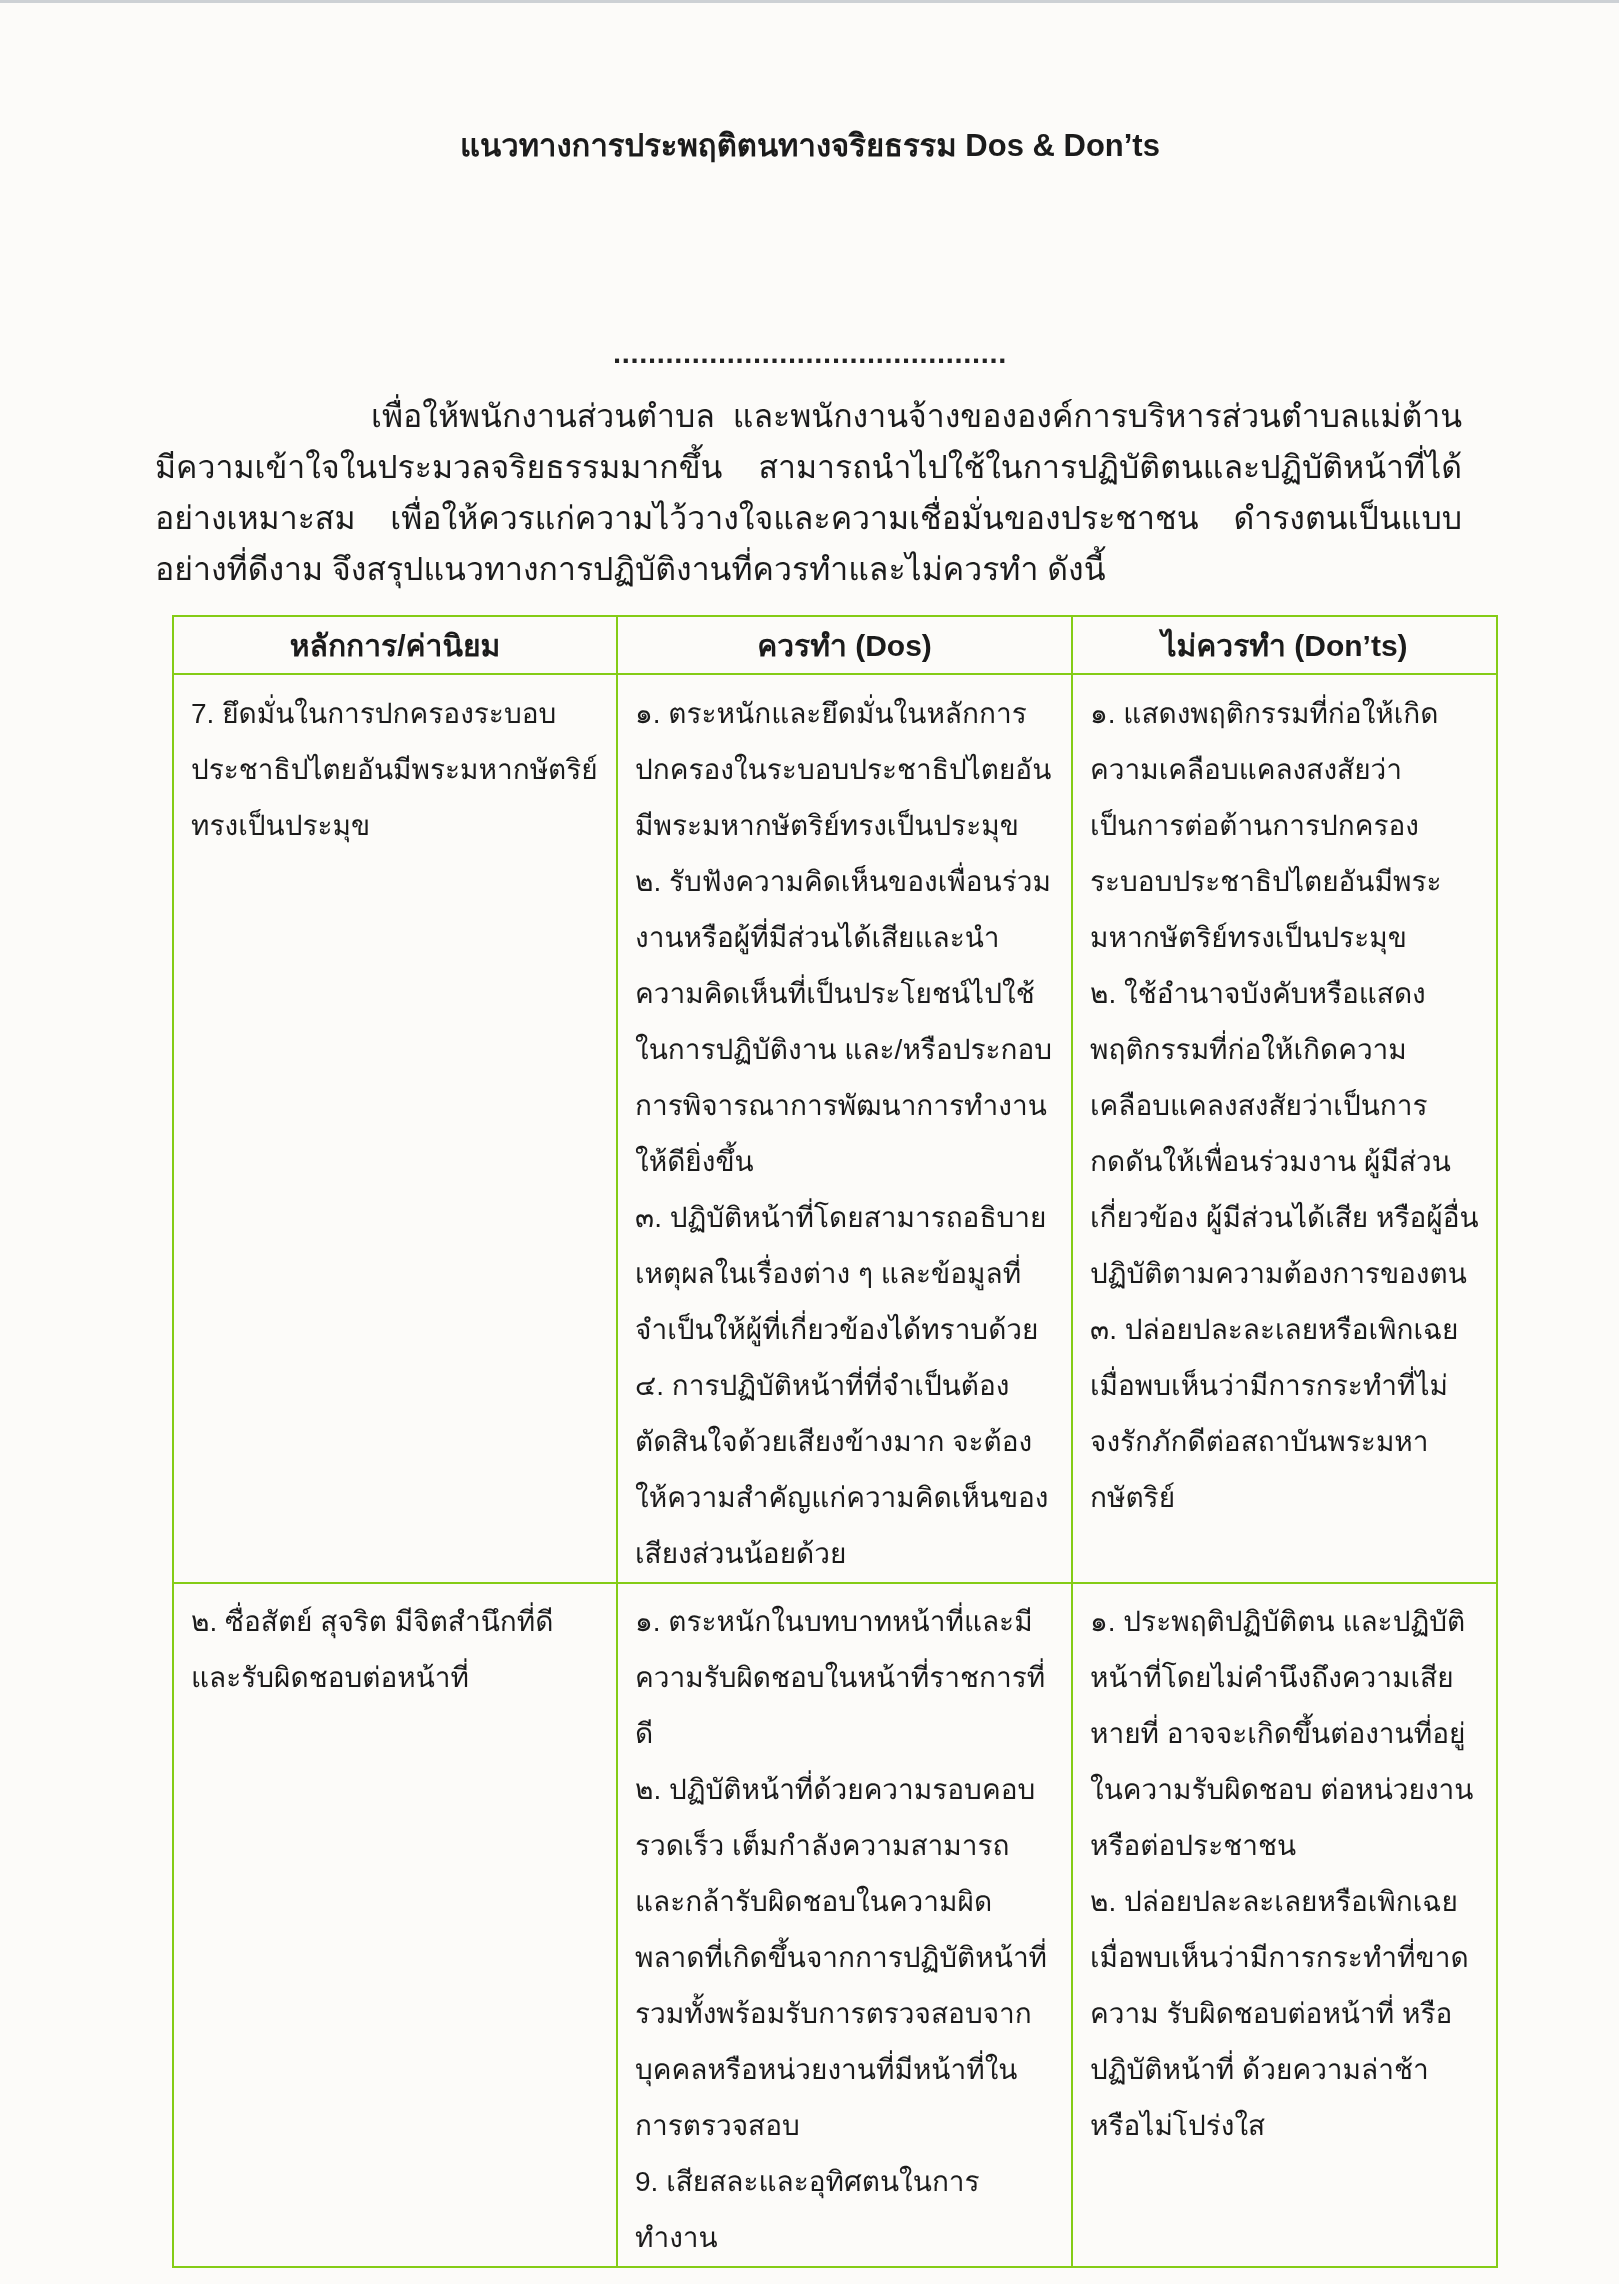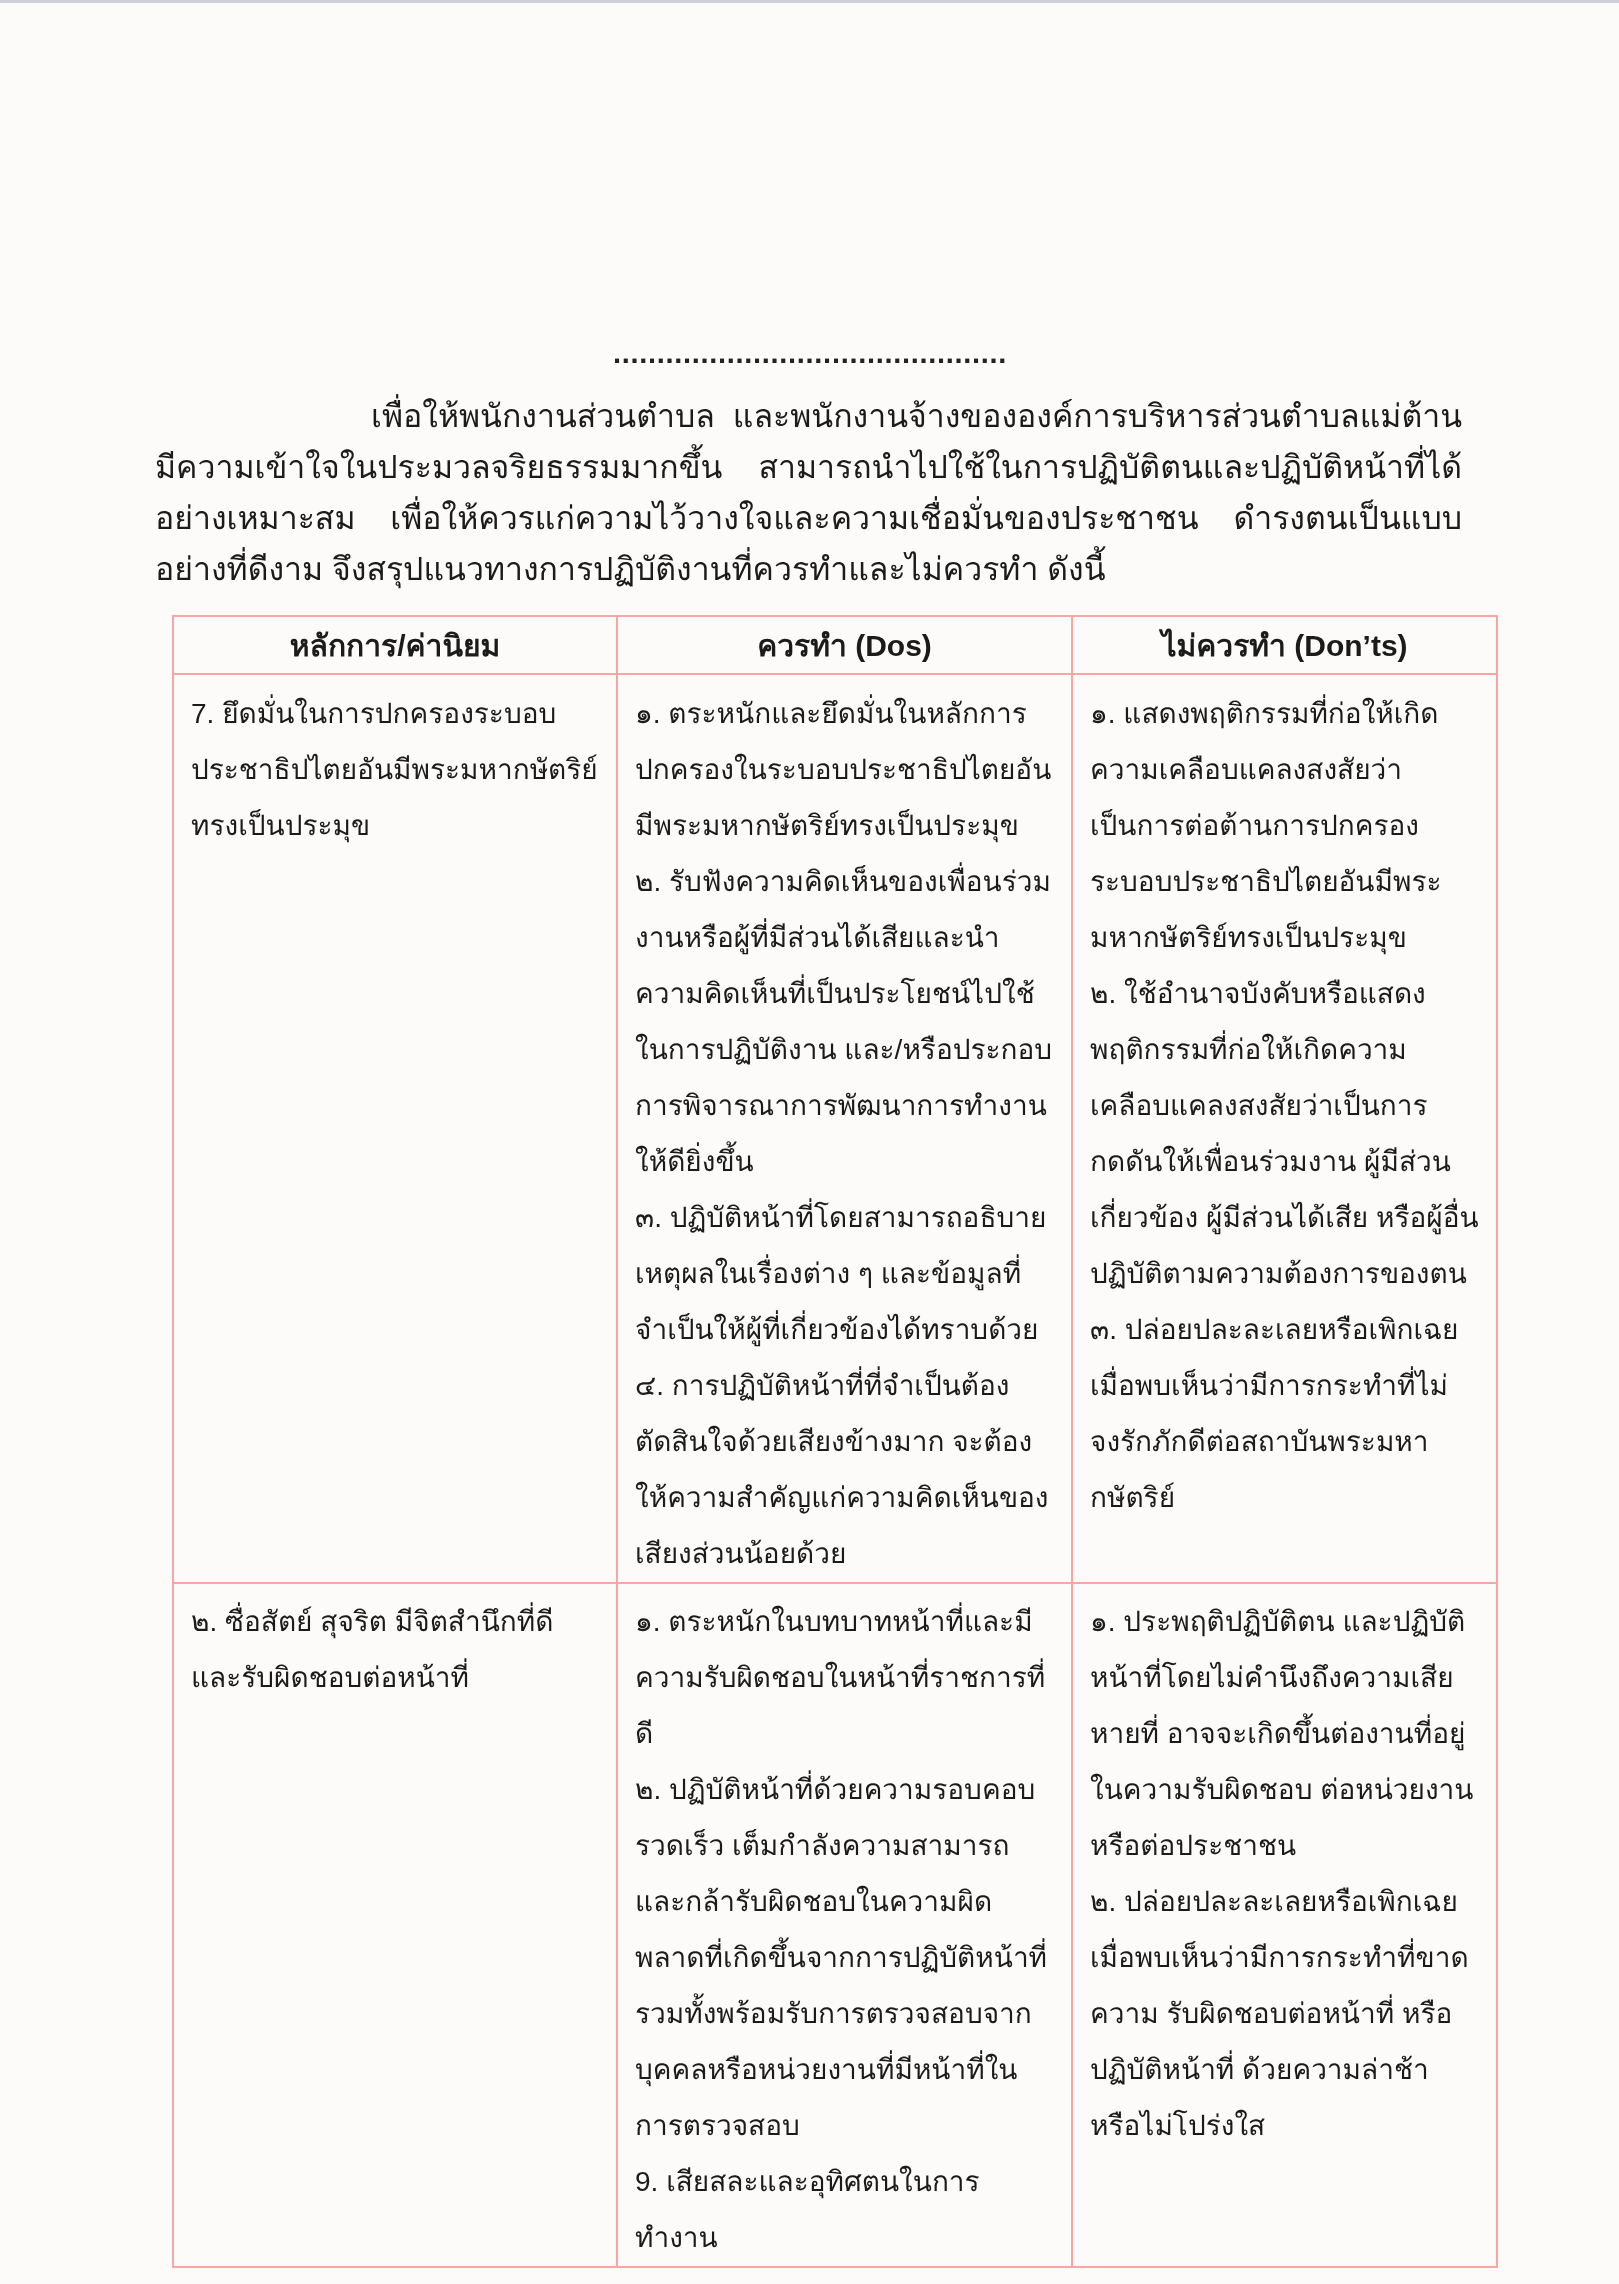--- a/index.html
+++ b/index.html
@@ -61,21 +61,21 @@
   }
   table.doc-table {
     position: absolute;
     top: 615px;
     left: 172px;
     width: 1324px;
     border-collapse: collapse;
     table-layout: fixed;
   }
   .doc-table th, .doc-table td {
-    border: 2px solid #fca5a5;
+    border: 2px solid #84cc16;
     font-family: "Liberation Sans", sans-serif;
   }
   .doc-table thead th {
     height: 56px;
     font-size: 30px;
     font-weight: 700;
     text-align: center;
     vertical-align: middle;
     padding: 0;
   }
@@ -90,20 +90,21 @@
   .cell-item { margin: 0; }
 </style>
 </head>
 <body>
 
 <div class="page">
 
   <div class="scan-edge"></div>
 
   <div class="title-block">
+    <div class="title-line">แนวทางการประพฤติตนทางจริยธรรม Dos &amp; Don’ts</div>
   </div>
 
   <div class="dots">.............................................</div>
 
   <p class="intro">เพื่อให้พนักงานส่วนตำบล และพนักงานจ้างขององค์การบริหารส่วนตำบลแม่ต้านมีความเข้าใจในประมวลจริยธรรมมากขึ้น สามารถนำไปใช้ในการปฏิบัติตนและปฏิบัติหน้าที่ได้อย่างเหมาะสม เพื่อให้ควรแก่ความไว้วางใจและความเชื่อมั่นของประชาชน ดำรงตนเป็นแบบอย่างที่ดีงาม จึงสรุปแนวทางการปฏิบัติงานที่ควรทำและไม่ควรทำ ดังนี้</p>
 
   <table class="doc-table">
     <colgroup>
       <col style="width:444px">
       <col style="width:455px">

